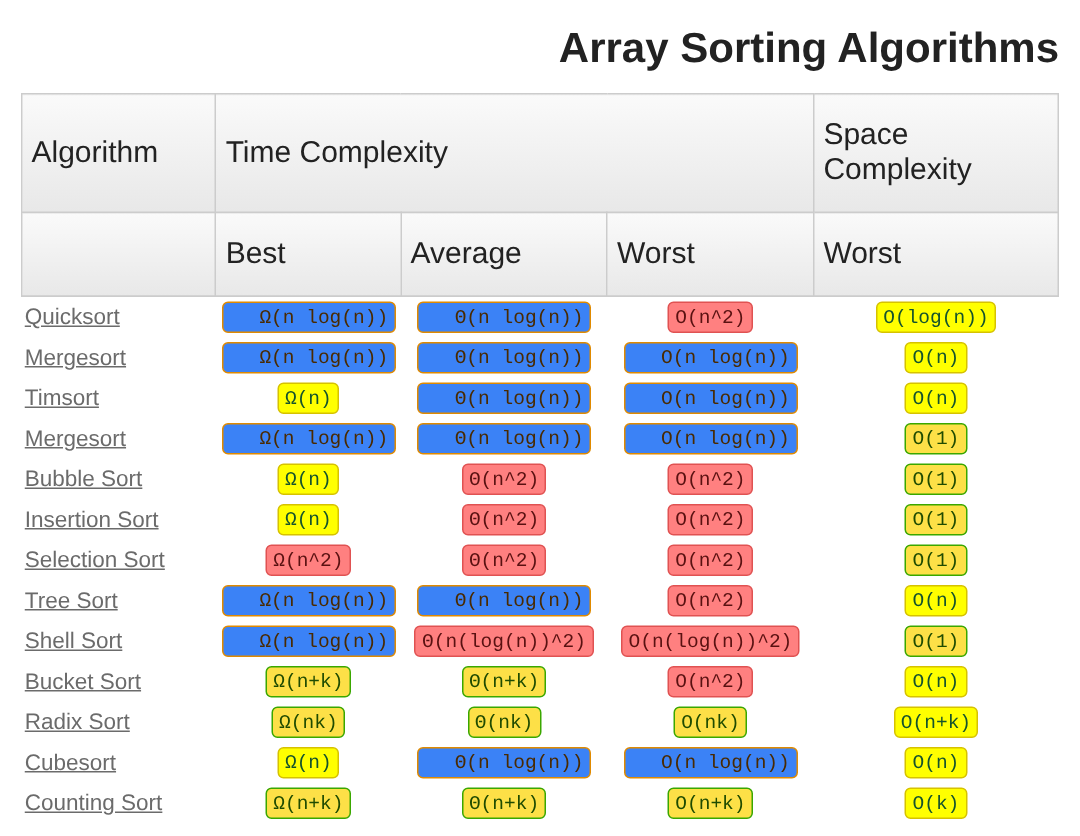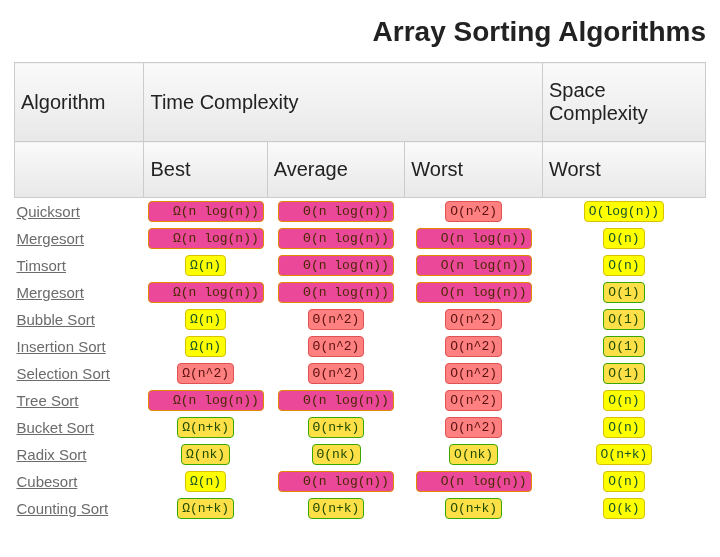--- a/index.html
+++ b/index.html
@@ -52,21 +52,21 @@
     font-family: "Courier New", Courier, monospace;
     font-size: 13px;
     padding: 1px 4px 0px 4px;
     border-radius: 4px;
     border: 1px solid;
     line-height: 18px;
     white-space: nowrap;
   }
   .green  { background: #fde047; border-color: #3aa700; color: #1f4b00; }
   .yellow { background: #ffff00; border-color: #d6c200; color: #14532d; }
-  .orange { background: #ec4899; border-color: #e08a00; color: #4a2a00; padding-left: 24px; }
+  .orange { background: #3b82f6; border-color: #e08a00; color: #4a2a00; padding-left: 24px; }
   .red    { background: #ff8080; border-color: #e05252; color: #5a1111; }
 
   col.c-algo  { width: 127px; }
   col.c-best  { width: 121px; }
   col.c-avg   { width: 135px; }
   col.c-worst { width: 135px; }
   col.c-space { width: 160px; }
 </style>
 </head>
 <body>
@@ -146,20 +146,27 @@
         <td><span class="chip green">O(1)</span></td>
       </tr>
       <tr>
         <td class="algo"><a href="#">Tree Sort</a></td>
         <td><span class="chip orange">Ω(n log(n))</span></td>
         <td><span class="chip orange">Θ(n log(n))</span></td>
         <td><span class="chip red">O(n^2)</span></td>
         <td><span class="chip yellow">O(n)</span></td>
       </tr>
       <tr>
+        <td class="algo"><a href="#">Shell Sort</a></td>
+        <td><span class="chip orange">Ω(n log(n))</span></td>
+        <td><span class="chip red">Θ(n(log(n))^2)</span></td>
+        <td><span class="chip red">O(n(log(n))^2)</span></td>
+        <td><span class="chip green">O(1)</span></td>
+      </tr>
+      <tr>
         <td class="algo"><a href="#">Bucket Sort</a></td>
         <td><span class="chip green">Ω(n+k)</span></td>
         <td><span class="chip green">Θ(n+k)</span></td>
         <td><span class="chip red">O(n^2)</span></td>
         <td><span class="chip yellow">O(n)</span></td>
       </tr>
       <tr>
         <td class="algo"><a href="#">Radix Sort</a></td>
         <td><span class="chip green">Ω(nk)</span></td>
         <td><span class="chip green">Θ(nk)</span></td>

